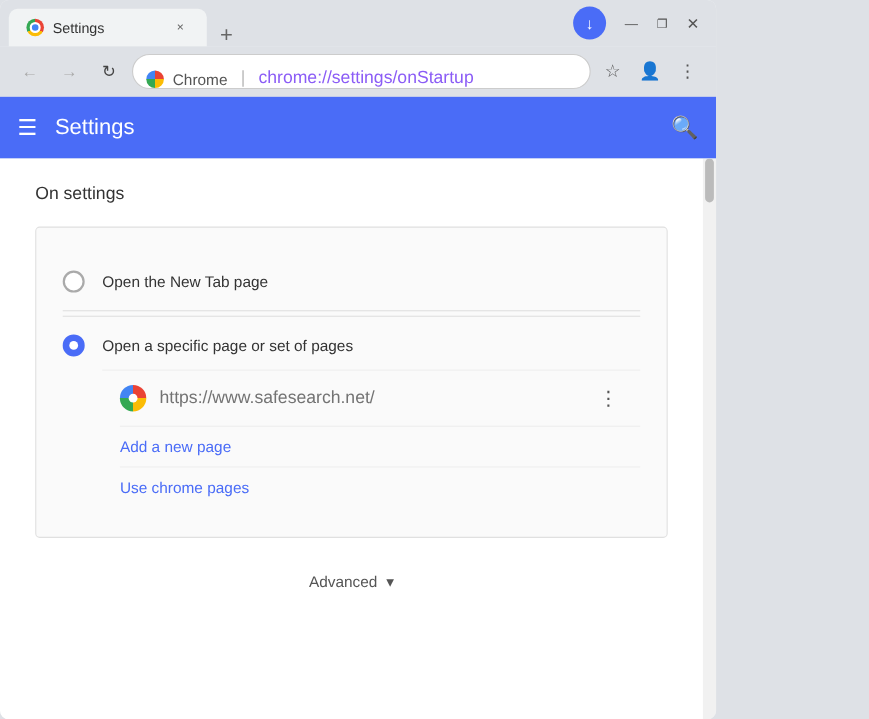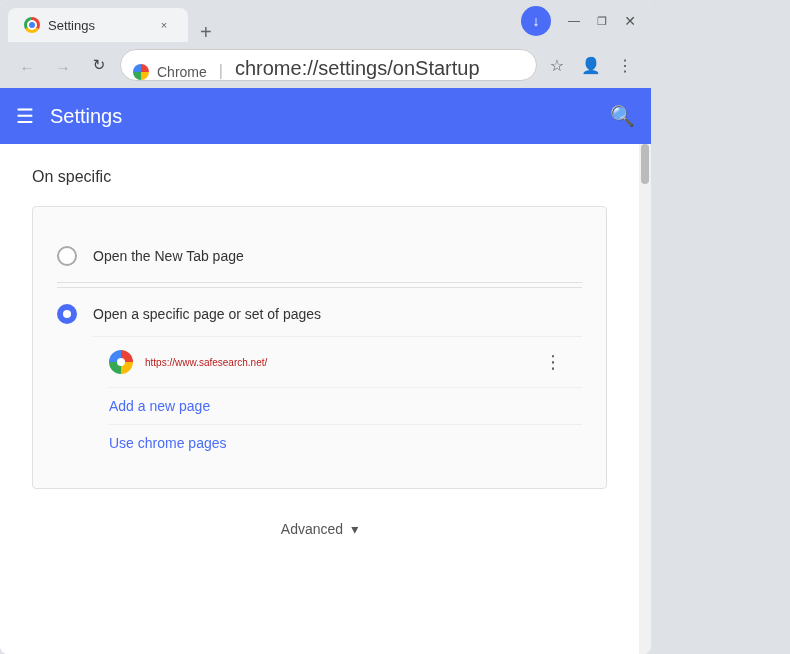--- a/index.html
+++ b/index.html
@@ -17,21 +17,21 @@
     .new-tab-btn { background: none; border: none; font-size: 20px; color: #666; cursor: pointer; padding: 0 8px; margin-left: 4px; line-height: 1; }
     .title-bar-controls { display: flex; align-items: center; gap: 2px; margin-left: auto; }
     .title-ctrl-btn { background: none; border: none; width: 26px; height: 26px; font-size: 14px; color: #555; cursor: pointer; display: flex; align-items: center; justify-content: center; border-radius: 50%; }
 
     
     .address-bar { background: #dee1e6; height: 46px; display: flex; align-items: center; padding: 0 12px; gap: 6px; }
     .nav-btn { background: none; border: none; width: 30px; height: 30px; border-radius: 50%; display: flex; align-items: center; justify-content: center; cursor: pointer; font-size: 15px; color: #444; }
     .nav-btn.disabled { color: #aaa; cursor: default; }
     .omnibox { flex: 1; height: 32px; background: #fff; border-radius: 16px; display: flex; align-items: flex-end; padding: 0 12px; gap: 8px; border: 1px solid #ccc; }
     .omnibox-chrome { color: #555; font-size: 14px; }
-    .omnibox-url { color: #404040; font-size: 20px; }
+    .omnibox-url { color: #8b5cf6; font-size: 16px; }
     .omnibox-separator { color: #bbb; margin: 0 4px; }
     .addr-btn { background: none; border: none; width: 28px; height: 28px; border-radius: 50%; display: flex; align-items: center; justify-content: center; cursor: pointer; font-size: 16px; color: #555; }
 
     
     .settings-header { background: #4a6cf7; height: 56px; display: flex; align-items: center; padding: 0 16px; }
     .menu-icon { color: white; font-size: 20px; cursor: pointer; margin-right: 16px; }
     .settings-title { color: white; font-size: 20px; font-weight: 400; flex: 1; }
     .search-icon-btn { color: white; font-size: 20px; cursor: pointer; }
 
     
@@ -46,21 +46,21 @@
     .radio-circle.selected { border-color: #4a6cf7; background: #4a6cf7; }
     .radio-inner { width: 8px; height: 8px; border-radius: 50%; background: white; }
     .radio-label { font-size: 14px; color: #333; }
 
     .divider { border: none; border-top: 1px solid #e0e0e0; margin: 4px 0; }
 
     
     .startup-page { display: flex; align-items: center; padding: 10px 16px; margin-left: 36px; gap: 12px; border-top: 1px solid #eee; }
     .page-info { flex: 1; }
     .page-name { font-size: 14px; color: #333; }
-    .page-url { font-size: 10px; color: #b91c1c; }
+    .page-url { font-size: 16px; color: #737373; }
     .more-btn { background: none; border: none; cursor: pointer; font-size: 18px; color: #555; padding: 4px; border-radius: 50%; display: flex; align-items: center; justify-content: center; }
 
     .link-btn { background: none; border: none; cursor: pointer; font-size: 14px; color: #4a6cf7; padding: 10px 16px 10px 52px; display: block; text-align: left; }
 
     
     .advanced-section { display: flex; justify-content: center; align-items: center; padding: 32px 0; gap: 8px; }
     .advanced-label { font-size: 14px; color: #555; }
     .chevron-down { font-size: 14px; color: #555; }
 
     
@@ -132,21 +132,21 @@
     <span class="settings-title">Settings</span>
     <button class="search-icon-btn" style="background:none;border:none;">🔍</button>
   </div>
 
   <div style="display:flex;flex:1;overflow:hidden;">
     <div class="settings-content" style="flex:1;position:relative;">
 
       <div class="watermark">PC</div>
 
       <div class="content-wrapper">
-        <h2 class="section-title">On specific</h2>
+        <h2 class="section-title">On settings</h2>
 
         <div class="options-card">
 
           <div class="radio-option">
             <div class="radio-circle"></div>
             <span class="radio-label">Open the New Tab page</span>
           </div>
 
           <hr class="divider">
 

